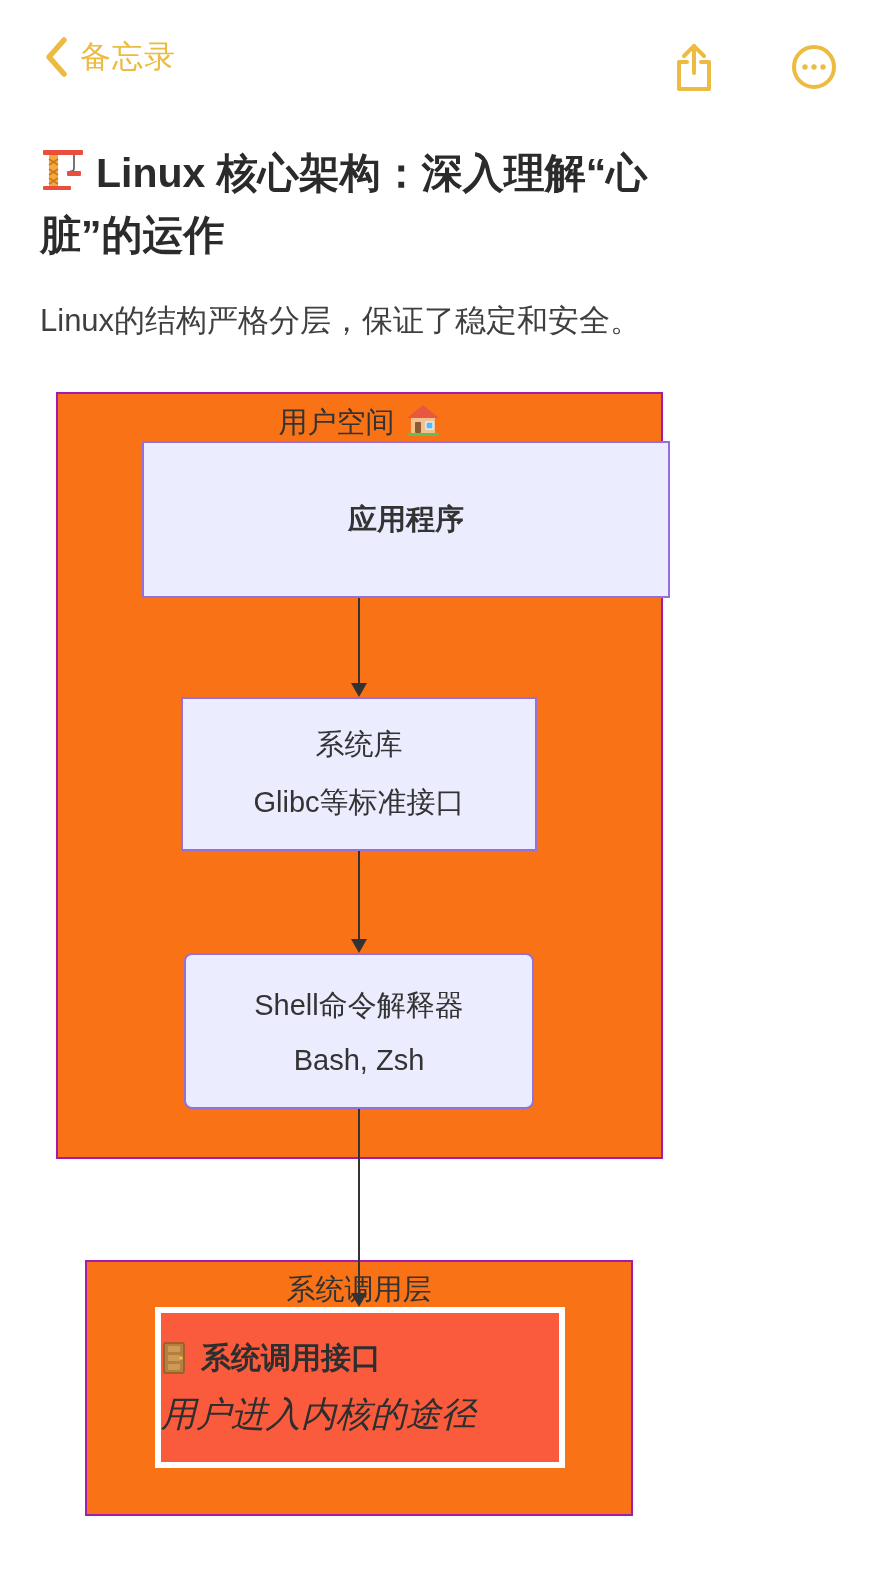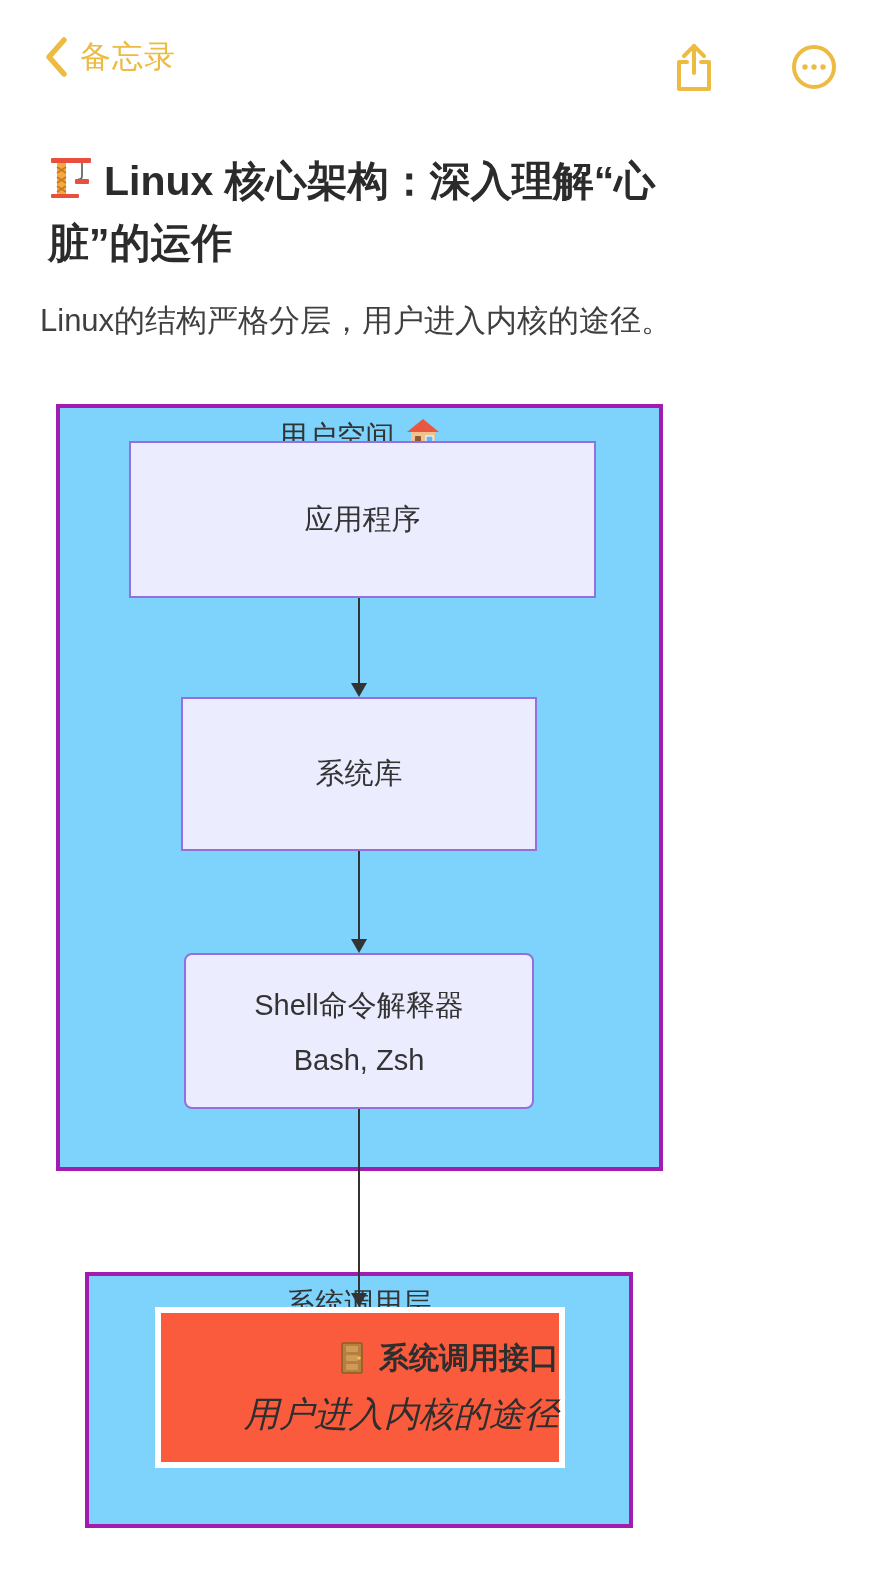--- a/index.html
+++ b/index.html
@@ -14,57 +14,57 @@
   .back-btn {
     position:absolute; left:44px; top:36px;
     display:flex; align-items:center; gap:12px;
     background:none; border:none; padding:0; cursor:pointer;
   }
   .back-label { font-size:31px; font-weight:500; color:#edbb41; letter-spacing:1px; }
   .icon-btn { position:absolute; background:none; border:none; padding:0; cursor:pointer; }
 
   
   .note-title {
-    position:absolute; left:40px; top:142px; width:656px; margin:8px;
+    position:absolute; left:40px; top:142px; width:656px; margin:0;
     font-size:41px; line-height:1.52; font-weight:700; color:#2b2b2b;
   }
   .note-title .crane { vertical-align:-5px; margin-right:10px; }
   .note-intro {
     position:absolute; left:40px; top:300px; margin:0;
     font-size:31px; color:#3f3f3f;
   }
 
   
   .subgraph {
     position:absolute; box-sizing:border-box;
-    background:#7dd3fc; border:4px solid #a21caf;margin-top:12px;
+    background:#f97316; border:2px solid #a21caf;
   }
   .sg-user   { left:56px;  top:392px;  width:607px; height:767px; }
   .sg-sys    { left:85px;  top:1260px; width:548px; height:256px; }
   .sg-label {
     position:absolute; top:8px; left:0; width:100%;
     text-align:center; font-size:29px; color:#333333;
   }
   .sg-label svg { vertical-align:-6px; margin-left:10px; }
 
   .node {
     position:absolute; box-sizing:border-box; z-index:3;
     background:#ececff; border:2px solid #9370db;
     display:flex; flex-direction:column; align-items:center; justify-content:center;
     gap:18px; font-size:29px; color:#333333; text-align:center;
   }
-  .node-apps  { left:129px; top:441px; width:467px; height:157px; }
+  .node-apps  { left:142px; top:441px; width:528px; height:157px;font-weight:bold; }
   .node-libs  { left:181px; top:697px; width:356px; height:154px; }
   .node-shell { left:184px; top:953px; width:350px; height:156px;border-radius:8px; }
 
   .node-syscall {
     position:absolute; z-index:3; box-sizing:border-box;
     left:155px; top:1307px; width:410px; height:161px;
     background:#fb5b3d; border:6px solid #ffffff;
-    display:flex; flex-direction:column; align-items:flex-end; justify-content:center;
+    display:flex; flex-direction:column; align-items:flex-start; justify-content:center;
     gap:12px; color:#2e2e2e; text-align:center;
   }
   .node-syscall .line1 { font-size:30px; font-weight:700; display:flex; align-items:center; gap:14px; }
   .node-syscall .line2 { font-size:35px; font-style:italic; }
 
   .edge-line { position:absolute; left:358px; width:2px; background:#333333; z-index:2; }
   .edge-head {
     position:absolute; left:351px; width:0; height:0; z-index:2;
     border-left:8px solid transparent; border-right:8px solid transparent;
     border-top:14px solid #333333;
@@ -109,21 +109,21 @@
       <rect x="3" y="4" width="40" height="5" rx="1" fill="#e94f3d"></rect>
       <rect x="9" y="9" width="9" height="31" fill="#f5a93b"></rect>
       <path d="M9 13 L18 19 M18 13 L9 19 M9 23 L18 29 M18 23 L9 29 M9 32 L18 38 M18 32 L9 38" stroke="#c8791f" stroke-width="1.6"></path>
       <rect x="3" y="40" width="28" height="4" rx="1" fill="#e94f3d"></rect>
       <path d="M34 9 V22" stroke="#555555" stroke-width="1.6"></path>
       <path d="M34 22 q0 4 -4 3" stroke="#555555" stroke-width="1.6" fill="none"></path>
       <rect x="27" y="25" width="14" height="5" rx="1" fill="#e94f3d"></rect>
     </svg><span>Linux 核心架构：深入理解“心脏”的运作</span>
   </h1>
 
-  <p class="note-intro">Linux的结构严格分层，用户进入内核的途径。</p>
+  <p class="note-intro">Linux的结构严格分层，保证了稳定和安全。</p>
 
   <div>
 
     <div class="subgraph sg-user">
       <div class="sg-label">
         <span>用户空间</span><svg width="36" height="36" viewBox="0 0 36 36">
           <polygon points="18,3 34,16 2,16" fill="#e8573f"></polygon>
           <rect x="6" y="16" width="24" height="15" fill="#f2c18e"></rect>
           <rect x="10" y="20" width="6" height="11" rx="1" fill="#8e5a33"></rect>
           <rect x="21" y="20" width="7" height="7" fill="#62b7ec" stroke="#ffffff"></rect>
@@ -144,20 +144,21 @@
     <div class="edge-head e2-head"></div>
     <div class="edge-line e3-line"></div>
     <div class="edge-head e3-head"></div>
 
     <div class="node node-apps">
       <div>应用程序</div>
     </div>
 
     <div class="node node-libs">
       <div>系统库</div>
+      <div>Glibc等标准接口</div>
     </div>
 
     <div class="node node-shell">
       <div>Shell命令解释器</div>
       <div>Bash, Zsh</div>
     </div>
 
     <div class="node-syscall">
       <div class="line1">
         <svg width="26" height="34" viewBox="0 0 26 34">

